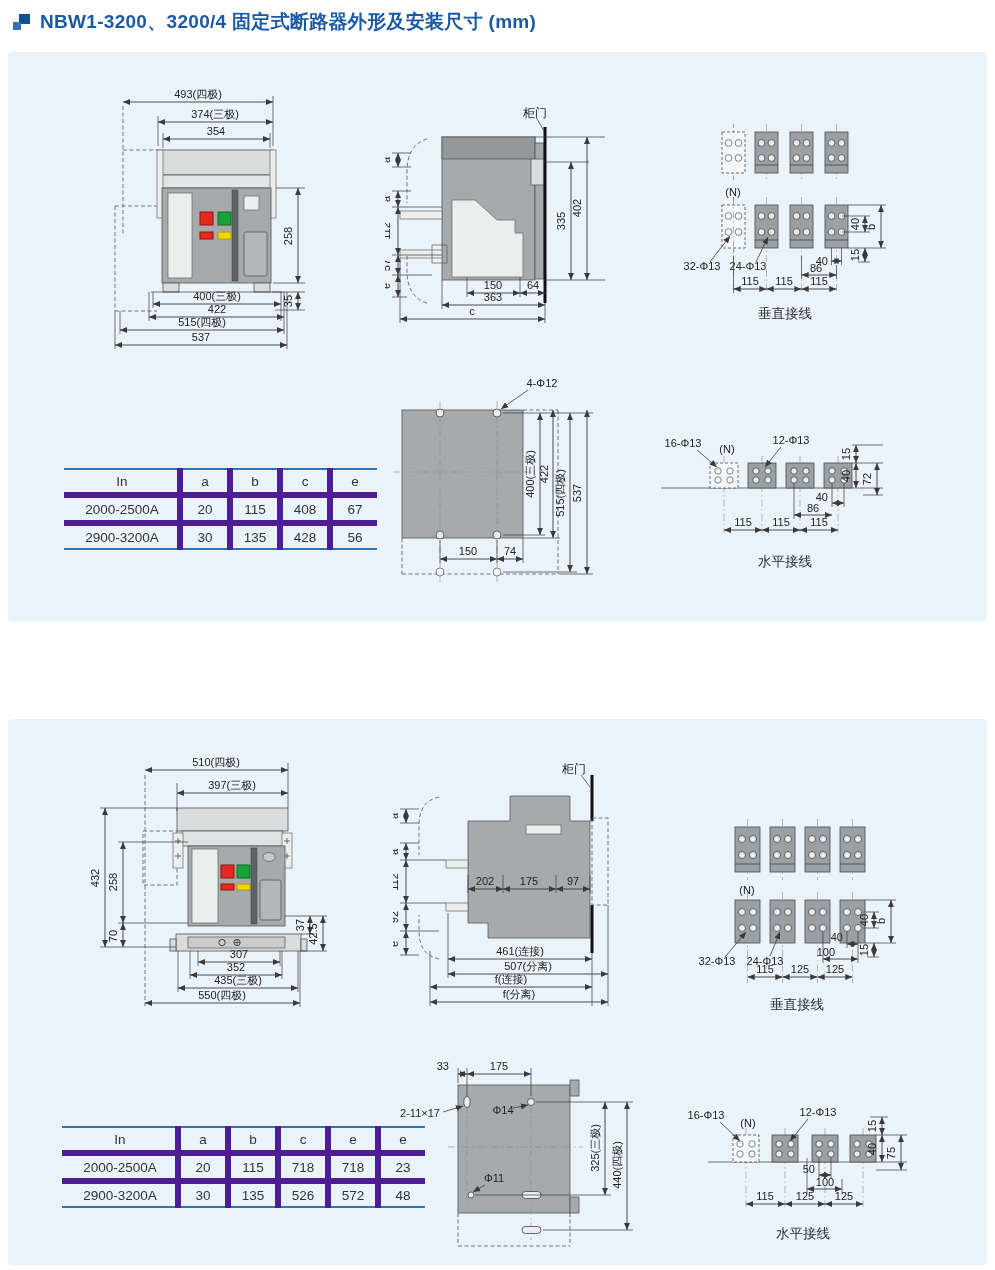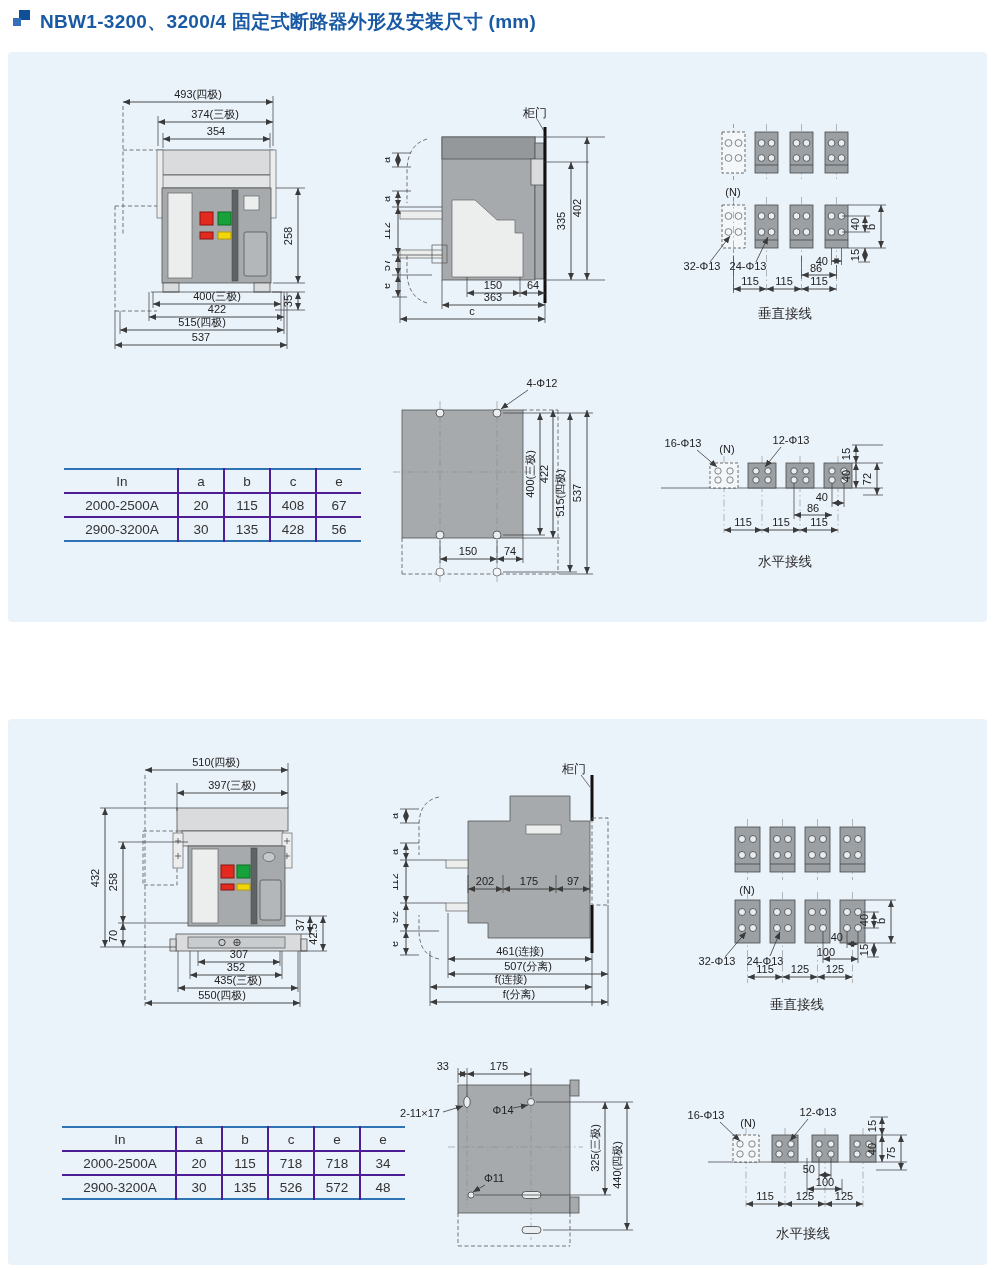--- a/index.html
+++ b/index.html
@@ -1,19 +1,19 @@
 <!DOCTYPE html>
 <html><head>
 <meta charset="utf-8">
 <style>
   html,body{margin:0;padding:0;background:#fff}
   .page{position:relative;width:995px;height:1270px;background:#fff;overflow:hidden;
         font-family:"Liberation Sans","DejaVu Sans",sans-serif}
   .panel{position:absolute;left:8px;width:979px;background:#eaf2fa;border-radius:4px}
-  .sec-title{position:absolute;left:12px;display:flex;align-items:flex-start;gap:9px;
+  .sec-title{position:absolute;left:12px;display:flex;align-items:center;gap:9px;
              font-weight:bold;font-size:19px;color:#1a5aa5;letter-spacing:.3px}
   .mark{position:relative;width:19px;height:19px;display:inline-block}
   .m1{position:absolute;right:1px;top:1px;width:11px;height:10px;background:#0e4f97}
   .m2{position:absolute;left:1px;bottom:2px;width:8px;height:8px;background:#3472b7}
   .draw{position:absolute}
   
   .dim{stroke:#3a3a3a;stroke-width:0.9;fill:none;marker-start:url(#arr);marker-end:url(#arr)}
   .lead{stroke:#3a3a3a;stroke-width:0.8;fill:none;marker-end:url(#arr)}
   .ext{stroke:#3a3a3a;stroke-width:0.7;fill:none}
   .dash{stroke:#555;stroke-width:0.8;fill:none;stroke-dasharray:4 2.5}
@@ -27,21 +27,21 @@
   .blk{fill:#9aa0a4;stroke:#4a4a4a;stroke-width:0.8}
   .blkd{fill:#f3f7fa;stroke:#4a4a4a;stroke-width:0.8;stroke-dasharray:3 2}
   .bolt{fill:#e9edef;stroke:#444;stroke-width:0.8}
   .boltd{fill:#f3f7fa;stroke:#555;stroke-width:0.7}
   text.t{font:11px "Liberation Sans","DejaVu Sans",sans-serif;fill:#222}
   text.tc{font:12px "Liberation Sans","DejaVu Sans",sans-serif;fill:#222}
   text.cap{font:13.5px "Liberation Sans","DejaVu Sans",sans-serif;fill:#2b2b2b}
   
   table.spec{position:absolute;border-collapse:collapse;border-top:2px solid #2e74b5;
              border-bottom:2px solid #2e74b5;font-size:13.5px;color:#333;background:transparent}
-  table.spec td{border:2px solid #4c1d95;text-align:center;padding:2px 6px;min-width:32px;height:18px}
+  table.spec td{border:6px solid #4c1d95;text-align:center;padding:2px 6px;min-width:32px;height:18px}
   table.spec td.first{text-align:center;width:98px;padding-left:9px}
   table.spec tr td:first-child{border-left:none}
   table.spec tr td:last-child{border-right:none}
   table.spec tr:first-child td{border-top:none}
   table.spec tr:last-child td{border-bottom:none}
 </style>
 </head>
 <body>
 
 <div class="page">
@@ -752,21 +752,21 @@
       <td>c</td>
       <td>e</td>
       <td>e</td>
     </tr>
     <tr>
       <td class="first">2000-2500A</td>
       <td>20</td>
       <td>115</td>
       <td>718</td>
       <td>718</td>
-      <td>34</td>
+      <td>23</td>
     </tr>
     <tr>
       <td class="first">2900-3200A</td>
       <td>30</td>
       <td>135</td>
       <td>526</td>
       <td>572</td>
       <td>48</td>
     </tr>
   </tbody>

